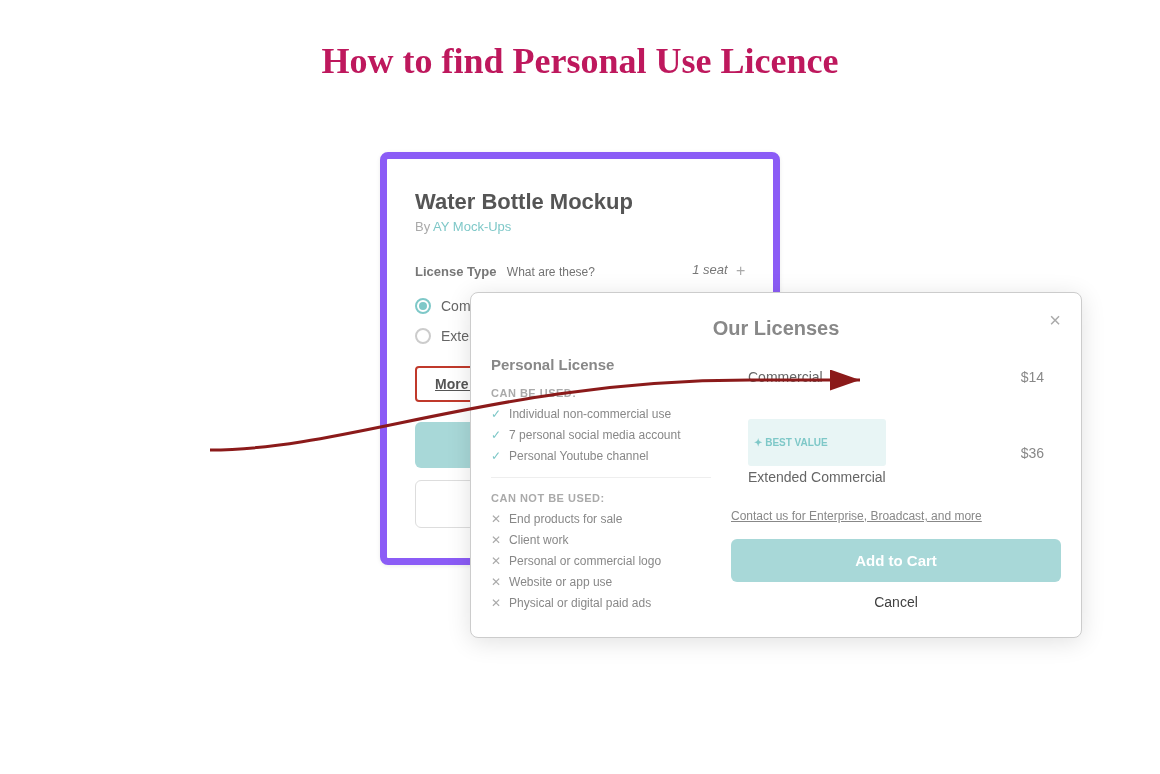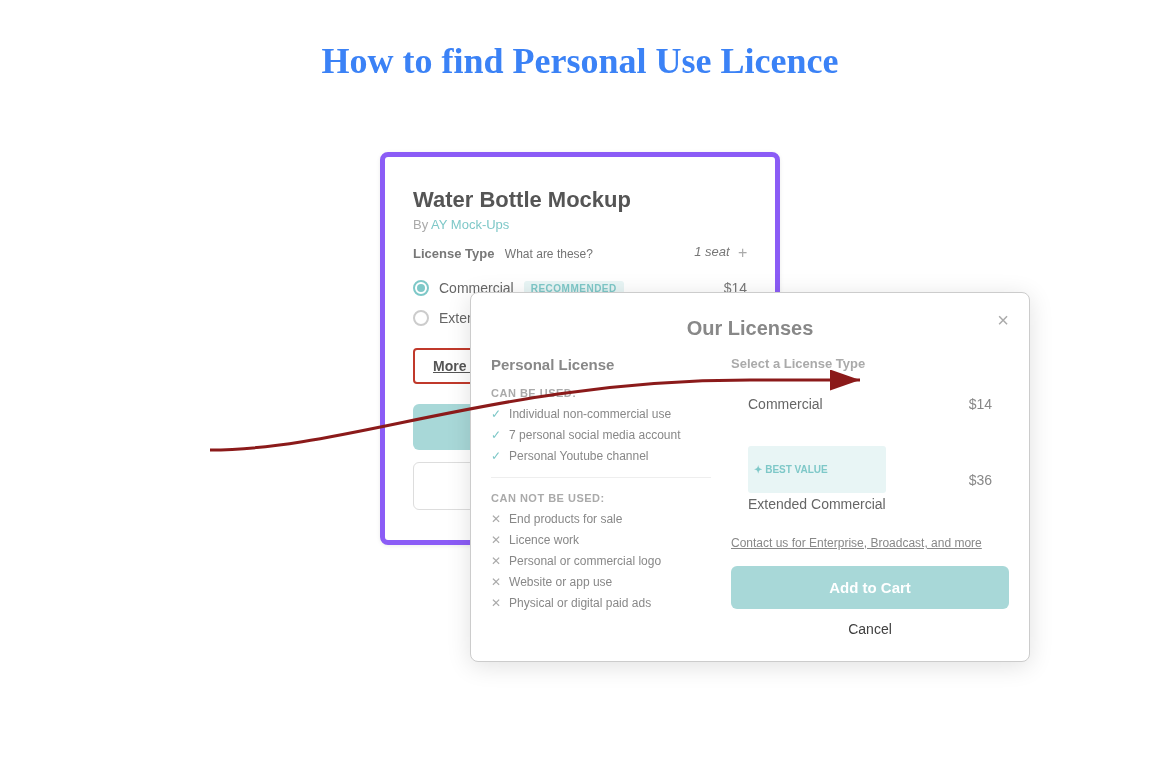--- a/index.html
+++ b/index.html
@@ -9,57 +9,57 @@
       width: 1160px;
       min-height: 774px;
       position: relative;
       overflow: hidden;
     }
 
     .page-title {
       text-align: center;
       font-size: 36px;
       font-weight: 800;
-      color: #3b82f6;
+      color: #be185d;
       padding: 40px 0 50px;
       font-family: Georgia, serif;
     }
 
     .content-area {
       display: flex;
       align-items: flex-start;
       justify-content: center;
       gap: 0;
       padding: 0 40px;
       position: relative;
     }
 
     
     .product-card {
       width: 400px;
-      border: 5px solid #8b5cf6;
+      border: 7px solid #8b5cf6;
       border-radius: 8px;
       padding: 30px 28px;
       background: #fff;
       box-shadow: 0 1px 4px rgba(0,0,0,0.08);
       margin-top: 20px;
       flex-shrink: 0;
     }
 
     .product-title {
       font-size: 22px;
       font-weight: 700;
       color: #555;
       margin-bottom: 4px;
     }
 
     .product-author {
       font-size: 13px;
       color: #aaa;
-      margin-bottom: 12px;
+      margin-bottom: 28px;
     }
 
     .product-author a {
       color: #7ec8c8;
       text-decoration: none;
     }
 
     .license-header {
       display: flex;
       align-items: center;
@@ -190,21 +190,21 @@
       font-size: 16px;
       font-weight: 500;
       cursor: pointer;
     }
 
     
     .modal-overlay {
       position: absolute;
       top: 160px;
       left: 470px;
-      width: 560px;
+      width: 612px;
       background: #fff;
       border: 1px solid #ccc;
       border-radius: 8px;
       box-shadow: 0 4px 24px rgba(0,0,0,0.12);
       padding: 0;
       z-index: 10;
     }
 
     .modal-header {
       text-align: center;
@@ -454,38 +454,37 @@
 
         <div class="divider"></div>
 
         <div class="can-label">Can not be used:</div>
         <div class="info-item">
           <span class="x-icon">✕</span>
           <span>End products for sale</span>
         </div>
         <div class="info-item">
           <span class="x-icon">✕</span>
-          <span>Licence work</span>
+          <span>Client work</span>
         </div>
         <div class="info-item">
           <span class="x-icon">✕</span>
           <span>Personal or commercial logo</span>
         </div>
         <div class="info-item">
           <span class="x-icon">✕</span>
           <span>Website or app use</span>
         </div>
         <div class="info-item">
           <span class="x-icon">✕</span>
           <span>Physical or digital paid ads</span>
         </div>
       </div>
 
       <div class="license-selector">
-        <div class="selector-title">Select a License Type</div>
 
         
 
         
         <div class="license-choice normal">
           <span class="choice-name">Commercial</span>
           <span class="choice-price">$14</span>
         </div>
 
         

